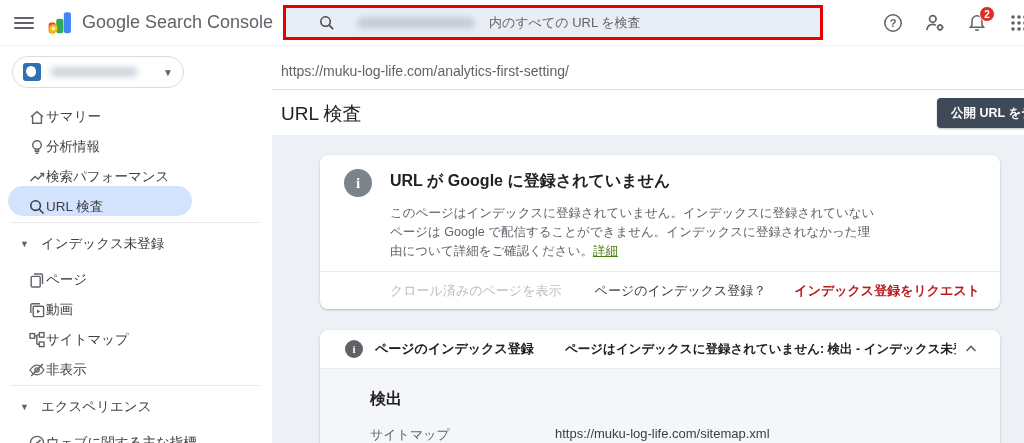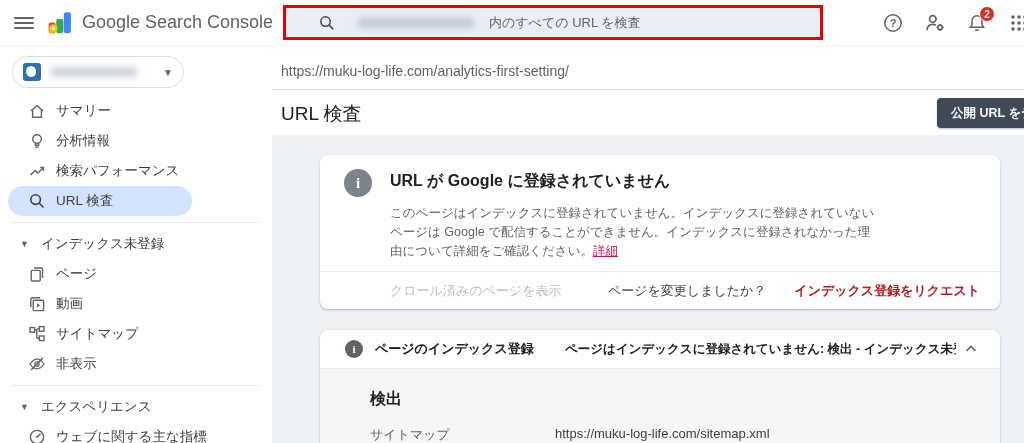--- a/index.html
+++ b/index.html
@@ -34,21 +34,21 @@
   .property { margin:10px 0 0 12px; width:172px; height:32px; border:1px solid #dadce0;
               border-radius:16px; display:flex; align-items:center; padding:0 10px; cursor:pointer; }
   .prop-icon { width:18px; height:18px; border-radius:3px; background:#2f6fb2; position:relative; flex:0 0 auto; }
   .prop-icon::after { content:""; position:absolute; left:3px; top:3px; width:10px; height:11px;
                       border-radius:50% 50% 46% 54%; background:#fff; }
   .prop-redact { width:88px; height:10px; margin-left:9px; }
   .prop-caret { margin-left:auto; color:#5f6368; font-size:10px; }
 
   .nav { margin-top:8px; list-style:none; }
   .nav-item { height:30px; margin:0 80px 0 8px; padding-left:20px; border-radius:15px;
-              display:flex; align-items:center; gap:10px; cursor:pointer; }
+              display:flex; align-items:flex-end; cursor:pointer; }
   .nav-item.selected { background:#d3e3fd; }
   .nav-label { font-size:13.5px; color:#3c4043; white-space:nowrap; }
   .nav-divider { height:1px; background:#e8eaed; margin:6px 12px 6px 10px; }
   .nav-section { height:30px; padding-left:20px; display:flex; align-items:center; gap:12px; cursor:pointer; }
   .tri { color:#5f6368; font-size:9px; }
 
   
   .main { position:absolute; left:272px; top:46px; right:0; bottom:0; background:#fff; }
   .crumbrow { height:44px; border-bottom:1px solid #dadce0; display:flex; align-items:flex-end; }
   .crumb { margin:0 0 10px 9px; font-size:14px; color:#5f6368; }
@@ -62,21 +62,21 @@
 
   .card { position:absolute; left:48px; width:680px; background:#fff; border-radius:8px;
           box-shadow:0 1px 2px rgba(60,64,67,.2), 0 1px 3px rgba(60,64,67,.12); }
   .card1 { top:20px; }
   .c1-head { position:relative; padding:16px 24px 10px 70px; }
   .info-big { position:absolute; left:24px; top:14px; width:28px; height:28px; border-radius:50%;
               background:#7d838a; color:#fff; font-size:15px; font-weight:bold; font-family:"Liberation Serif",serif;
               display:flex; align-items:center; justify-content:center; }
   .c1-title { font-size:16px; font-weight:bold; color:#202124; margin-bottom:12px; }
   .c1-body { font-size:12.5px; color:#5f6368; line-height:19px; }
-  .detail-link { text-decoration:underline; cursor:pointer; color:#be185d; }
+  .detail-link { text-decoration:underline; cursor:pointer; color:#4d7c0f; }
   .c1-footer { border-top:1px solid #e8eaed; height:38px; display:flex; align-items:center;
                justify-content:space-between; padding:0 20px 0 70px; }
   .crawled { font-size:13px; color:#b9bdc1; }
   .foot-right { display:flex; align-items:center; gap:28px; }
   .changed-q { font-size:13px; color:#3c4043; }
   .request-idx { font-size:13px; font-weight:bold; color:#b91c1c; cursor:pointer; }
 
   .card2 { top:195px; height:300px; overflow:hidden; }
   .c2-head { position:relative; height:38px; display:flex; align-items:center; padding:0 20px 0 25px; }
   .info-small { width:18px; height:18px; border-radius:50%; background:#5f6368; color:#fff;
@@ -303,21 +303,21 @@
             <div>このページはインデックスに登録されていません。インデックスに登録されていない</div>
             <div>ページは Google で配信することができません。インデックスに登録されなかった理</div>
             <div>
               <span>由について詳細をご確認ください。</span><span class="detail-link">詳細</span>
             </div>
           </div>
         </div>
         <div class="c1-footer">
           <span class="crawled">クロール済みのページを表示</span>
           <span class="foot-right">
-            <span class="changed-q">ページを変更しましたか？</span>
+            <span class="changed-q">ページのインデックス登録？</span>
             <span class="request-idx">インデックス登録をリクエスト</span>
           </span>
         </div>
       </section>
 
       <section class="card card2">
         <div class="c2-head">
           <div class="info-small">i</div>
           <div class="c2-title">ページのインデックス登録</div>
           <div class="c2-status">ページはインデックスに登録されていません: 検出 - インデックス未登録</div>

